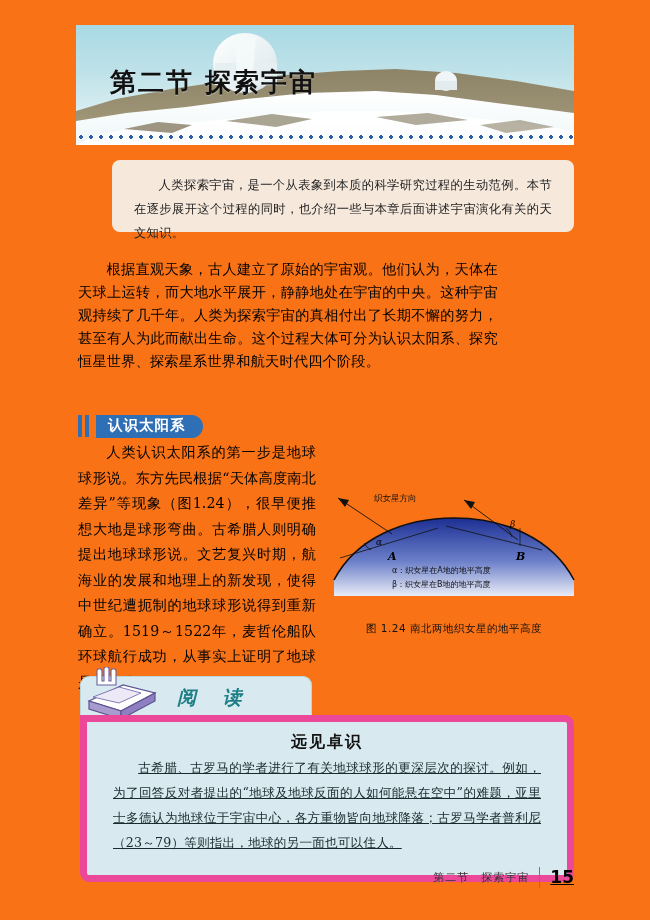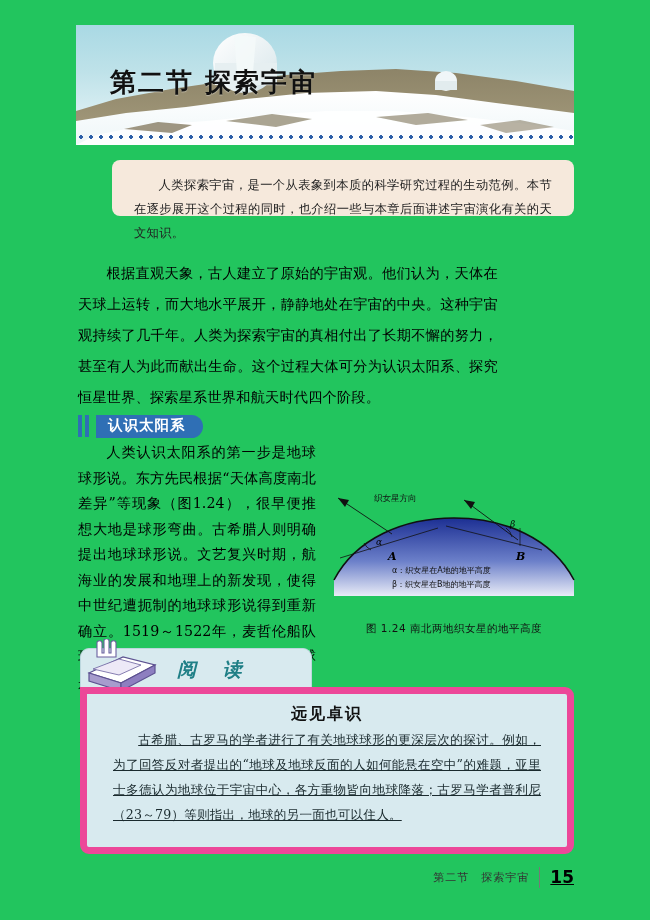--- a/index.html
+++ b/index.html
@@ -5,21 +5,21 @@
   * { box-sizing: border-box; }
   html, body {
     margin: 0; padding: 0;
     width: 650px; height: 920px;
     background: #ffffff;
     font-family: "DejaVu Sans", "Liberation Sans", sans-serif;
   }
   #page {
     position: relative;
     width: 650px; height: 920px;
-    background: #22c55e;
+    background: #f97316;
     overflow: hidden;
   }
 
   
   .banner {
     position: absolute;
     left: 76px; top: 25px;
     width: 498px; height: 120px;
     overflow: hidden;
   }
@@ -49,21 +49,21 @@
     background-image: radial-gradient(circle, #2c5fa8 0 1.7px, transparent 2.1px);
     background-size: 10px 6px;
     background-repeat: repeat-x;
     background-position: 0 center;
   }
 
   
   .intro {
     position: absolute;
     left: 112px; top: 160px;
-    width: 462px; height: 56px;
+    width: 462px; height: 72px;
     background: #f6e9dc;
     border-radius: 8px;
     padding: 13px 22px 10px 22px;
   }
   .intro p {
     margin: 0;
     font-family: "DejaVu Serif", "Liberation Serif", serif;
     font-size: 12.3px;
     line-height: 24px;
     color: #222;
@@ -73,21 +73,21 @@
   }
 
   
   .body-para {
     position: absolute;
     left: 78px; top: 258px;
     width: 420px;
     margin: 0;
     font-family: "DejaVu Serif", "Liberation Serif", serif;
     font-size: 14.2px;
-    line-height: 31px;
+    line-height: 23px;
     color: #000;
     text-align: justify;
     text-indent: 2em;
     letter-spacing: 0.2px;
   }
 
   
   .section-head {
     position: absolute;
     left: 78px; top: 414px;
@@ -142,21 +142,21 @@
     text-align: center;
     font-family: "DejaVu Sans", "Liberation Sans", sans-serif;
     font-size: 10.5px;
     color: #111;
     letter-spacing: 0.5px;
   }
 
   
   .reading-wrap {
     position: absolute;
-    left: 80px; top: 648px;
+    left: 80px; top: 676px;
     width: 494px;
   }
   .reading-tab {
     position: relative;
     width: 232px; height: 40px;
     background: #d8eaef;
     border: 1px solid #bcd7de;
     border-bottom: none;
     border-radius: 9px 9px 0 0;
   }

